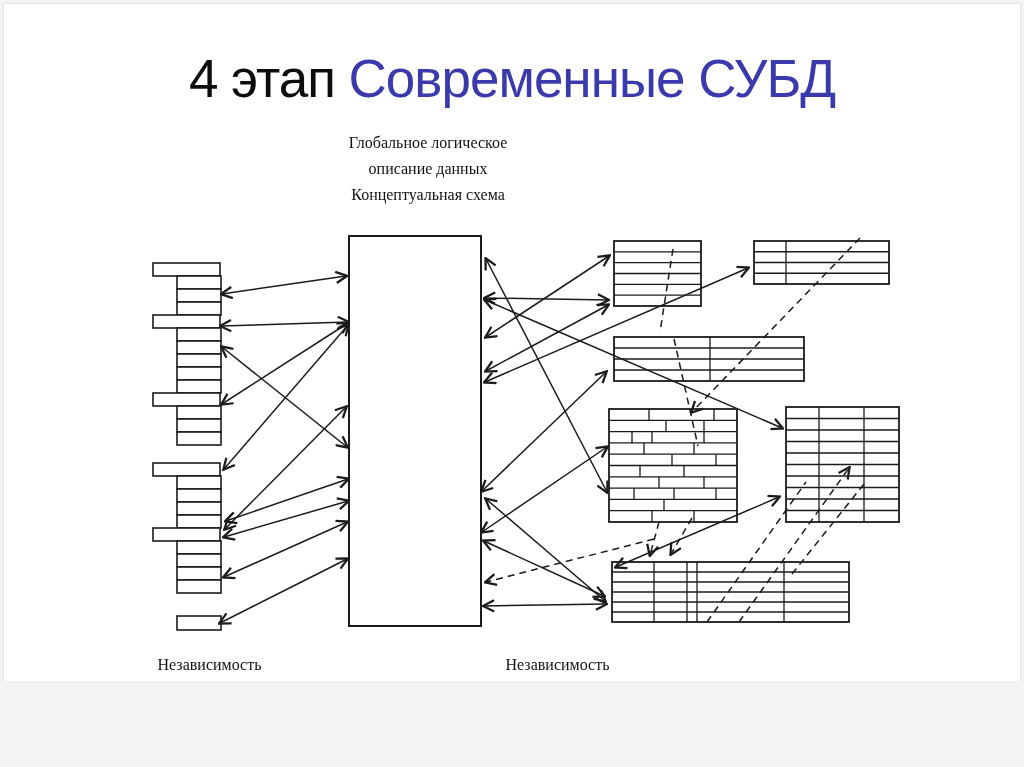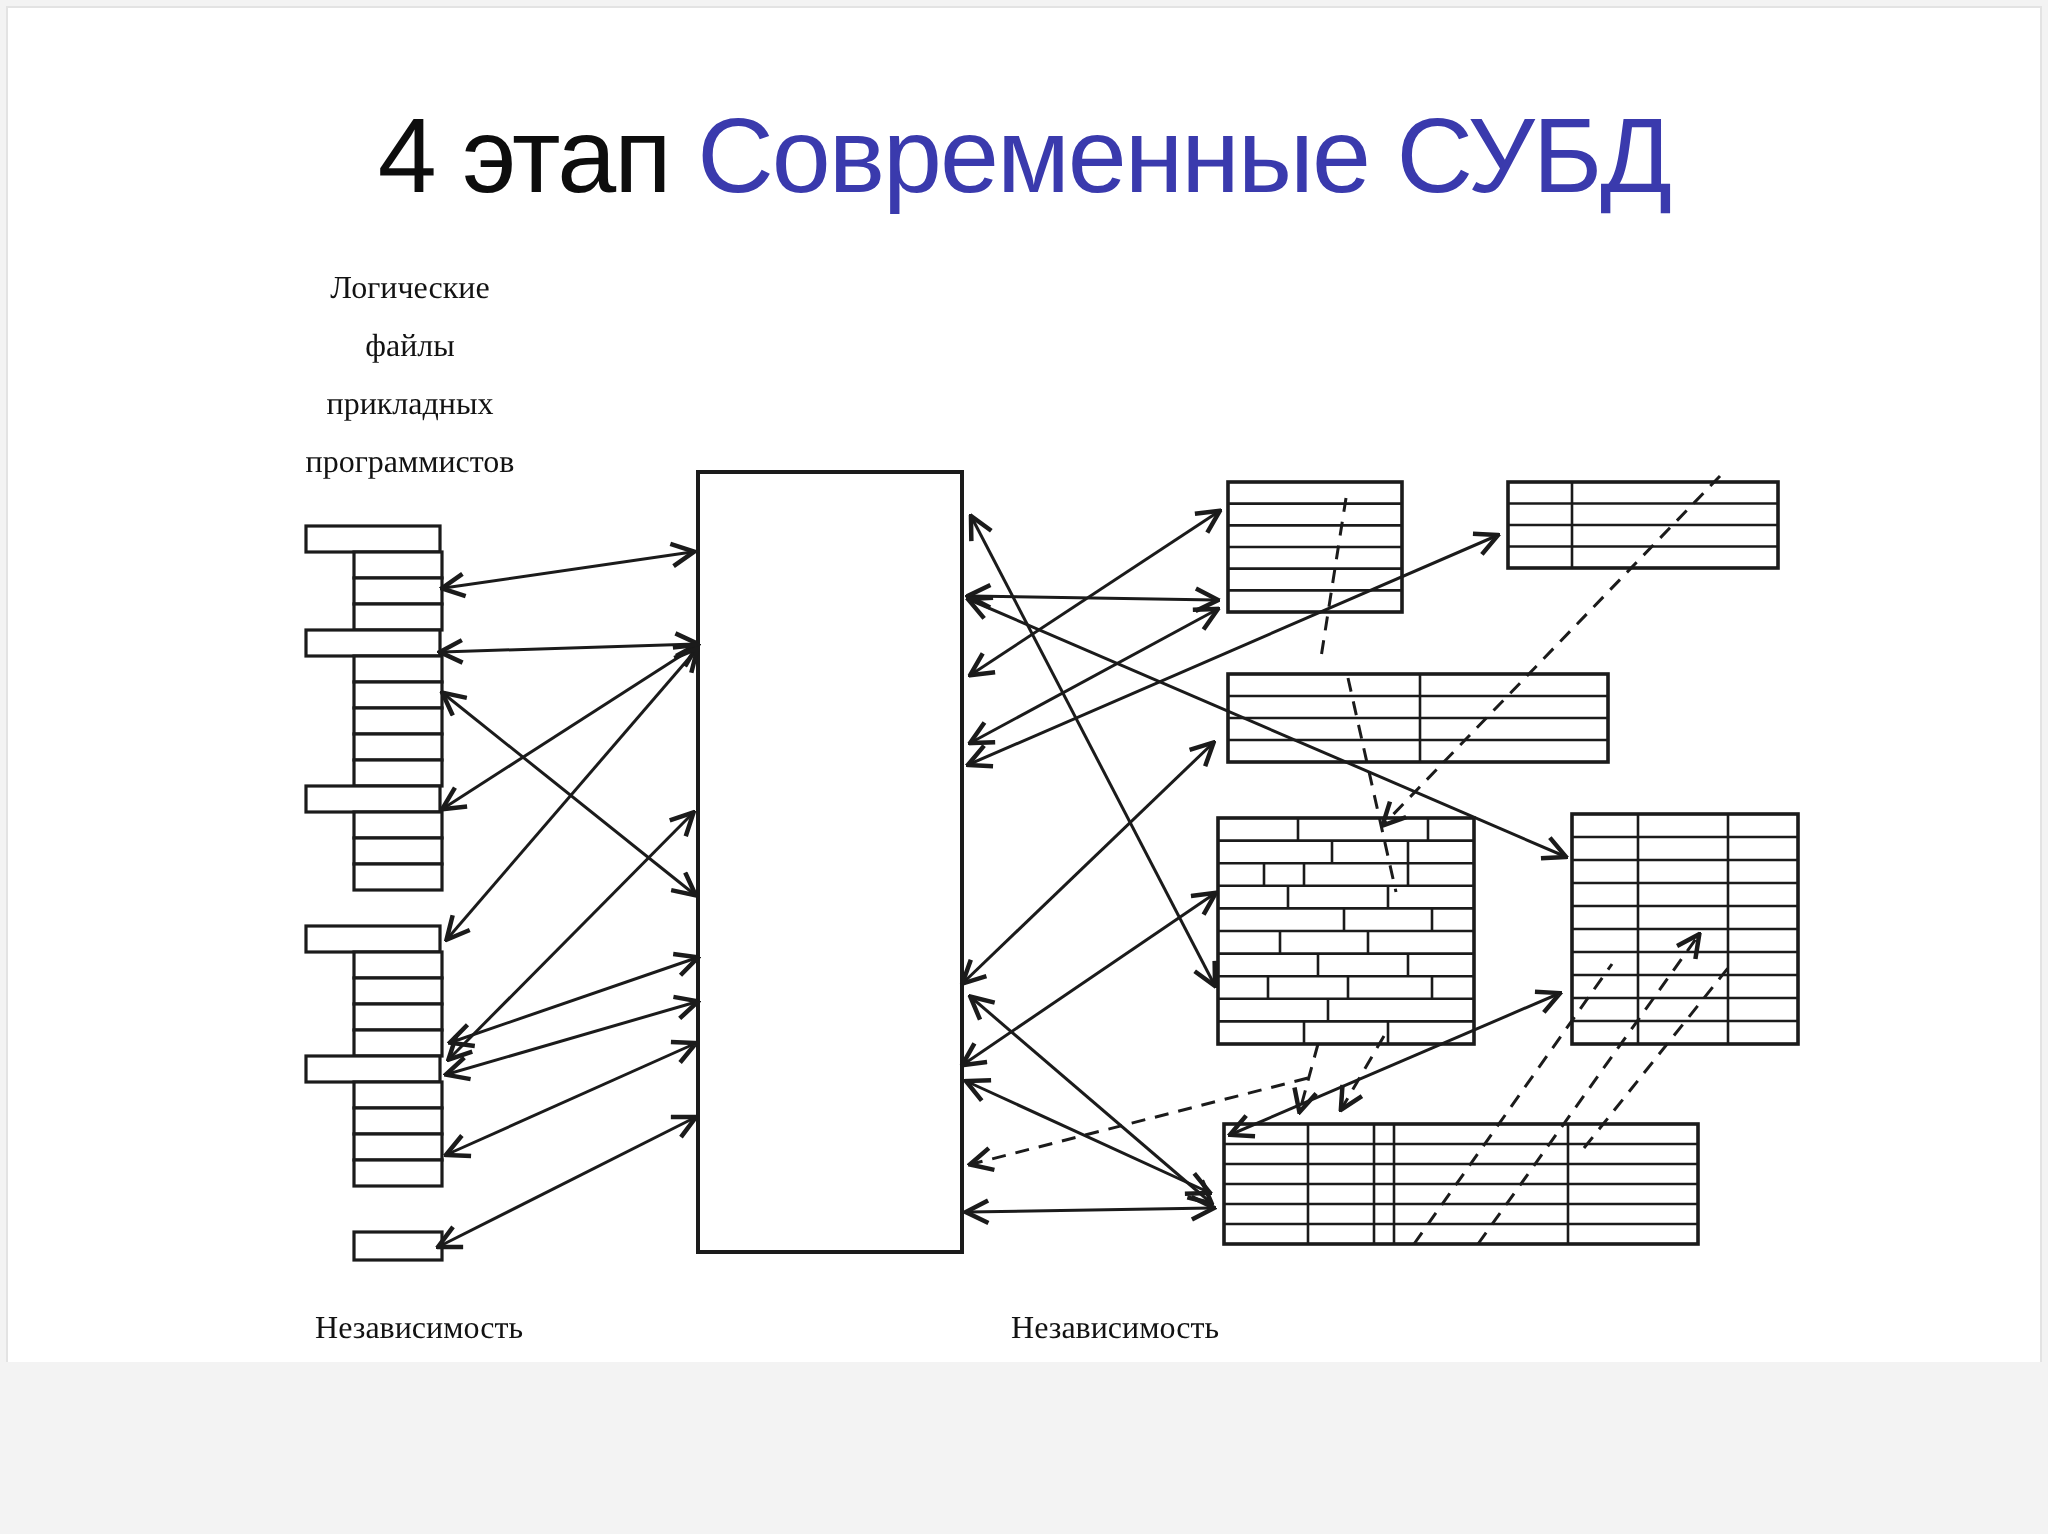--- a/index.html
+++ b/index.html
@@ -171,24 +171,23 @@
           <line x1="655" y1="518" x2="646" y2="551" stroke="#1b1b1b" stroke-width="1.5" stroke-dasharray="7 5" marker-end="url(#ah)"></line>
           <line x1="688" y1="514" x2="667" y2="550" stroke="#1b1b1b" stroke-width="1.5" stroke-dasharray="7 5" marker-end="url(#ah)"></line>
           <line x1="856" y1="234" x2="688" y2="408" stroke="#1b1b1b" stroke-width="1.5" stroke-dasharray="7 5" marker-end="url(#ah)"></line>
           <line x1="703" y1="618" x2="802" y2="478" stroke="#1b1b1b" stroke-width="1.5" stroke-dasharray="7 5"></line>
           <line x1="735" y1="618" x2="845" y2="464" stroke="#1b1b1b" stroke-width="1.5" stroke-dasharray="7 5" marker-end="url(#ah)"></line>
           <line x1="788" y1="570" x2="860" y2="480" stroke="#1b1b1b" stroke-width="1.5" stroke-dasharray="7 5"></line>
           <line x1="650" y1="535" x2="482" y2="578" stroke="#1b1b1b" stroke-width="1.5" stroke-dasharray="7 5" marker-end="url(#ah)"></line>
         </g>
     </svg>
 
-    <div class="dlabel lbl-logical-files">Логические
-файлы
-прикладных
-программистов</div>
+    <div class="dlabel lbl-global-desc">Глобальное логическое
+описание данных
+Концептуальная схема</div>
     <div class="dlabel lbl-indep-logical">Независимость
 логических
 данных</div>
     <div class="dlabel lbl-indep-physical">Независимость
 физических
 данных</div>
 
   </div>
 </div>
 

